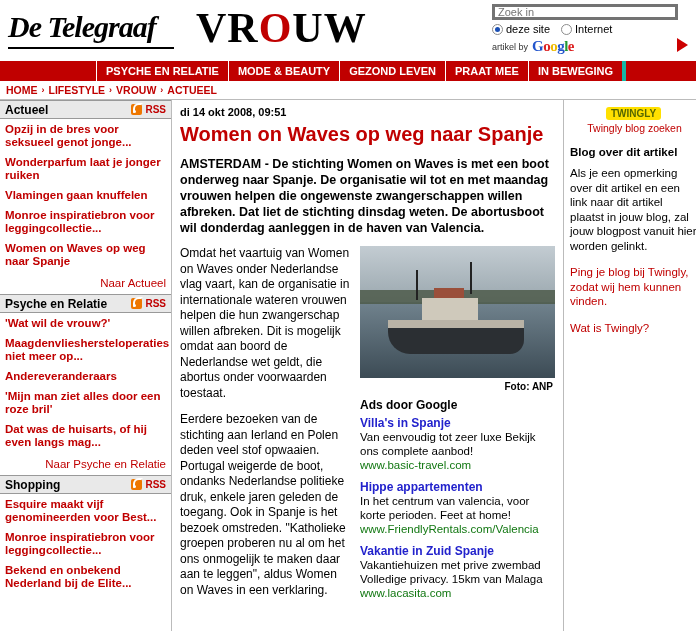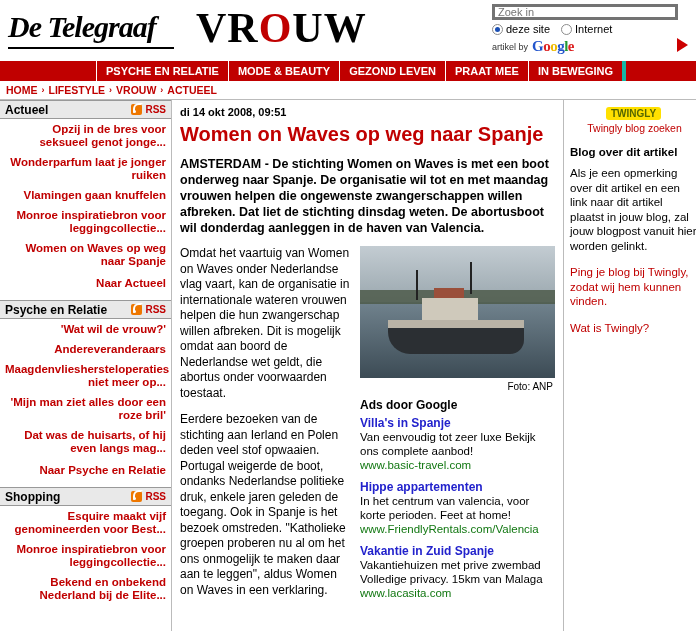--- a/index.html
+++ b/index.html
@@ -250,34 +250,33 @@
     bottom: 2px;
     width: 6px;
     height: 6px;
     border: 2px solid #ffffff;
     border-right-color: transparent;
     border-bottom-color: transparent;
     border-radius: 6px 0 0 0;
   }
   .link-list {
     padding: 4px 5px 2px 5px;
-    text-align: right;
   }
   .link-item {
     color: #c00000;
     font-size: 11.5px;
     font-weight: bold;
     line-height: 13px;
     margin-bottom: 7px;
   }
   .more-link {
     text-align: right;
-    padding: 0 5px 11px 5px;
+    padding: 0 5px 5px 5px;
     font-size: 11.5px;
-    font-weight: bold;
+    font-weight: normal;
     color: #c00000;
   }
 
   
   .article-date {
     font-size: 11px;
     font-weight: bold;
     color: #000000;
     margin-bottom: 5px;
   }
@@ -378,21 +377,21 @@
     position: absolute;
     left: 56px;
     top: 24px;
     width: 2px;
     height: 30px;
     background: #222222;
   }
   .photo-credit {
     text-align: right;
     font-size: 10px;
-    font-weight: normal;
+    font-weight: bold;
     padding: 3px 2px 0 0;
   }
   .ads-head {
     font-size: 12px;
     font-weight: bold;
     margin: 6px 0 4px 0;
   }
   .ad {
     margin-bottom: 8px;
     font-size: 11.5px;
@@ -516,22 +515,22 @@
 
       <div class="block-head">
         <span class="block-title">Psyche en Relatie</span>
         <span class="rss">
           <span class="rss-icon"></span>
           <span>RSS</span>
         </span>
       </div>
       <div class="link-list">
         <div class="link-item">'Wat wil de vrouw?'</div>
+        <div class="link-item">Maagdenvlieshersteloperaties niet meer op...</div>
         <div class="link-item">Andereveranderaars</div>
-        <div class="link-item">Maagdenvlieshersteloperaties niet meer op...</div>
         <div class="link-item">'Mijn man ziet alles door een roze bril'</div>
         <div class="link-item">Dat was de huisarts, of hij even langs mag...</div>
       </div>
       <div class="more-link">Naar Psyche en Relatie</div>
 
       <div class="block-head">
         <span class="block-title">Shopping</span>
         <span class="rss">
           <span class="rss-icon"></span>
           <span>RSS</span>

